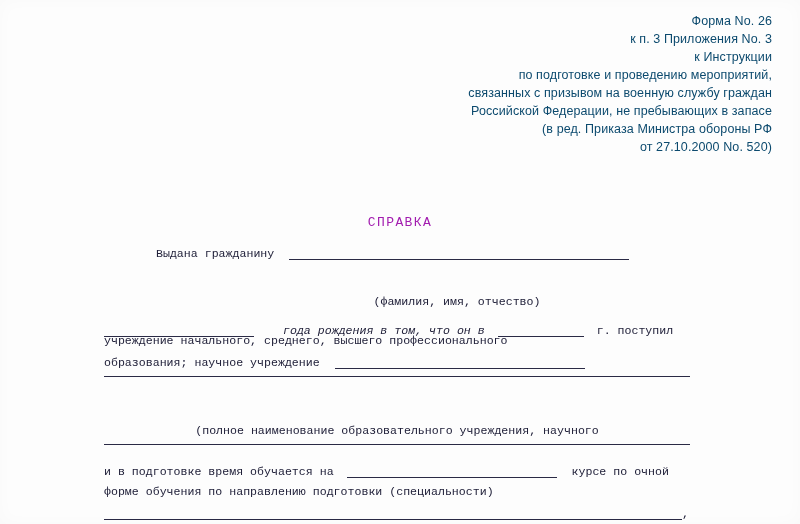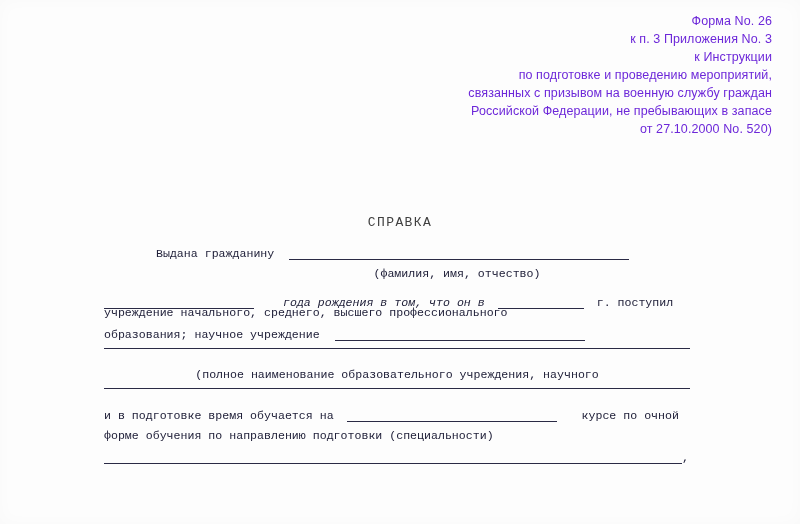--- a/index.html
+++ b/index.html
@@ -25,38 +25,38 @@
   
   .header-block {
     position: absolute;
     top: 12px;
     right: 28px;
     width: 520px;
     text-align: right;
     font-family: "Liberation Sans", sans-serif;
     font-size: 12.5px;
     line-height: 18px;
-    color: #6d28d9;
+    color: #0c4a6e;
   }
   .header-block .line {
     white-space: nowrap;
     letter-spacing: 0.1px;
   }
 
   
   .doc-title {
     position: absolute;
     top: 215px;
     left: 0;
     width: 800px;
     text-align: center;
     font-family: "Liberation Mono", monospace;
     font-size: 13px;
     letter-spacing: 1.4px;
-    color: #404040;
+    color: #a21caf;
   }
 
   
   .body-area {
     position: absolute;
     top: 246px;
     left: 104px;
     width: 586px;
     font-family: "Liberation Mono", monospace;
     font-size: 11.6px;
@@ -83,20 +83,21 @@
     border-bottom: 1px solid #2a2a45;
     height: 0;
     width: 100%;
   }
   .caption {
     text-align: center;
     font-family: "Liberation Mono", monospace;
     font-size: 11.6px;
     color: #21213a;
     white-space: nowrap;
+    margin-top: 28px;
   }
   .indent-1 { padding-left: 52px; text-align: center; }
 
   .row-line {
     position: relative;
     height: 20px;
   }
 
   
   .page:after {
@@ -112,20 +113,21 @@
 
 <div class="page">
 
   <div class="header-block">
     <div class="line">Форма No. 26</div>
     <div class="line">к п. 3 Приложения No. 3</div>
     <div class="line">к Инструкции</div>
     <div class="line">по подготовке и проведению мероприятий,</div>
     <div class="line">связанных с призывом на военную службу граждан</div>
     <div class="line">Российской Федерации, не пребывающих в запасе</div>
+    <div class="line">(в ред. Приказа Министра обороны РФ</div>
     <div class="line">от 27.10.2000 No. 520)</div>
   </div>
 
   <div class="doc-title">СПРАВКА</div>
 
   <div class="body-area">
 
     <div class="row">
       <span class="txt indent-1">Выдана гражданину</span>
       <span class="rule" style="width:340px;margin-left:8px;"></span>
@@ -158,21 +160,21 @@
     <div class="caption" style="height:20px;">(полное наименование образовательного учреждения, научного</div>
 
     <div class="row-line">
       <span class="rule-full"></span>
     </div>
 
 
     <div class="row">
       <span class="txt">и  в подготовке время обучается  на</span>
       <span class="rule" style="width:210px;margin-left:6px;"></span>
-      <span class="txt" style="margin-left:18px;">курсе по очной</span>
+      <span class="txt" style="margin-left:8px;">курсе по очной</span>
     </div>
 
     <div class="row">
       <span class="txt">форме обучения по направлению подготовки (специальности)</span>
     </div>
 
     <div class="row-line">
       <span class="rule" style="width:578px;"></span><span class="txt">,</span>
     </div>
 

